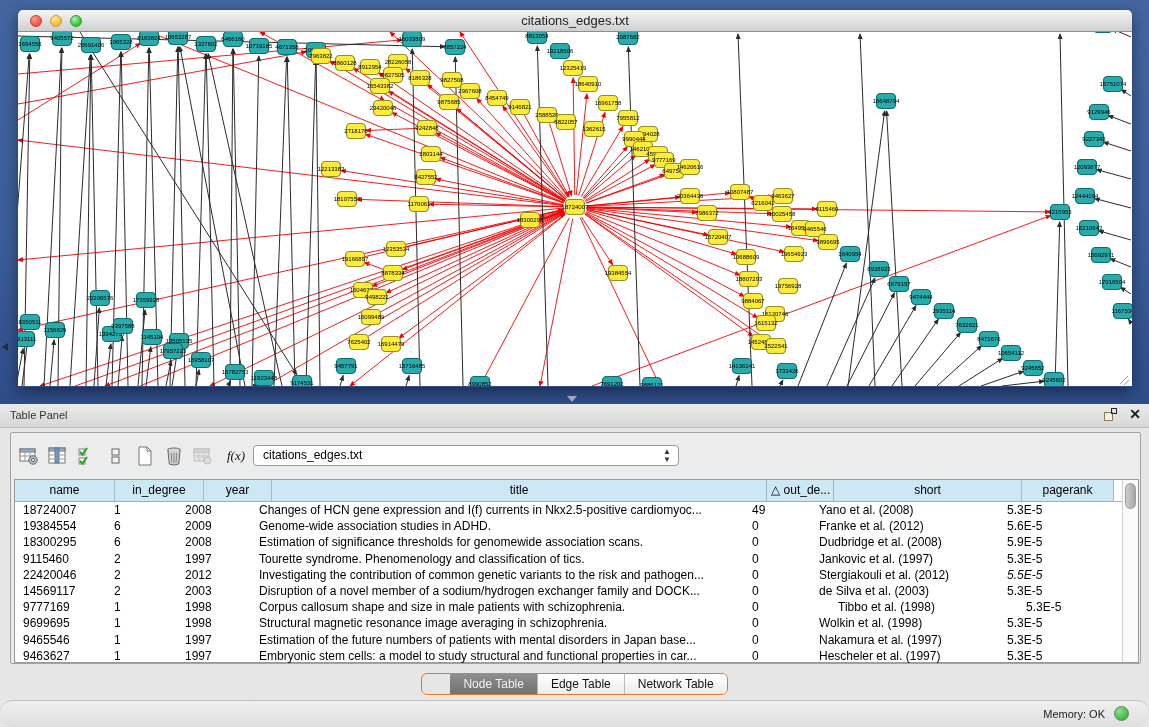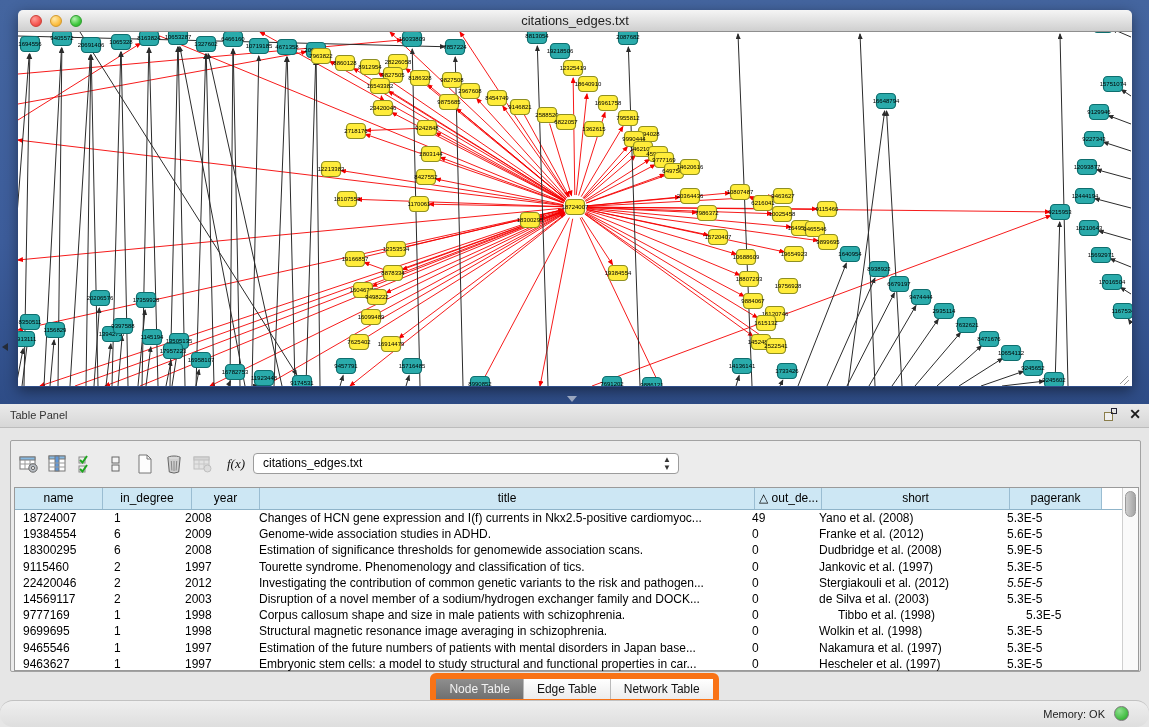--- a/index.html
+++ b/index.html
@@ -25,38 +25,38 @@
 
   .lower { position:absolute; left:0; top:404px; width:1149px; height:323px; background:#e6e6e6; }
   .panel-header { height:24px; background:linear-gradient(180deg,#eaeaea,#d7d7d7); border-bottom:1px solid #bcbcbc; position:relative; }
   .panel-title { position:absolute; left:10px; top:5px; font-size:11px; color:#333; }
   .ph-icons { position:absolute; right:8px; top:4px; display:flex; gap:12px; align-items:center; }
   .float-icon { position:relative; width:13px; height:13px; }
   .float-icon .sq1 { position:absolute; left:0; bottom:0; width:9px; height:9px; border:1px solid #8a7d4a; background:#efefef; }
   .float-icon .sq2 { position:absolute; right:0; top:0; width:6px; height:6px; border:1px solid #223; }
   .close-x { font-size:14px; font-weight:bold; color:#1b1b1b; line-height:13px; }
 
-  .panel-box { position:absolute; left:10px; top:36px; width:1131px; height:232px; background:#ececec; border:1px solid #a2a2a2; border-radius:2px; }
+  .panel-box { position:absolute; left:10px; top:28px; width:1131px; height:232px; background:#ececec; border:1px solid #a2a2a2; border-radius:2px; }
   .toolbar { position:absolute; left:0; top:0; height:46px; width:100%; display:flex; align-items:center; padding-left:7px; }
   .tbtn { width:22px; height:22px; margin-right:7px; display:flex; align-items:center; justify-content:center; }
   .fx { font-family:"Liberation Serif",serif; font-style:italic; font-size:13px; color:#111; margin:0 6px 0 6px; }
   .combo { position:absolute; left:242px; top:12px; width:426px; height:21px; background:#fff; border:1px solid #9c9c9c; border-radius:4px; font-size:12px; line-height:19px; padding-left:9px; color:#000; }
   .combo .arrows { position:absolute; right:7px; top:2px; font-size:8px; color:#333; line-height:8px; text-align:center; }
 
   .tablewrap { position:absolute; left:3px; top:46px; width:1125px; height:184px; background:#fff; border:1px solid #9a9a9a; }
   .thead { display:flex; height:22px; background:#fff; border-bottom:1px solid #8fb4c9; }
   .th { font-size:12px; color:#000; text-align:center; line-height:21px; border-right:1px solid #9abdd2; overflow:hidden; white-space:nowrap; flex:none; background:#cde7f4; }
   .th.left { text-align:left; padding-left:4px; }
   .trow { display:flex; height:16.2px; }
   .td { font-size:12px; color:#000; line-height:16px; overflow:hidden; white-space:nowrap; flex:none; }
   .vscroll { position:absolute; right:0; top:0; width:16px; height:182px; background:#fafafa; border-left:1px solid #cfcfcf; }
   .vthumb { position:absolute; left:2px; top:3px; width:11px; height:26px; border-radius:6px; background:linear-gradient(90deg,#cfcfcf,#a5a5a5); border:1px solid #999; }
 
   .tabbar { position:absolute; left:0; top:269px; width:100%; text-align:center; }
-  .segctl { display:inline-flex; border:6px solid #f97316; border-radius:6px; overflow:hidden; box-shadow:0 1px 0 rgba(255,255,255,.7); }
+  .segctl { display:inline-flex; border:1px solid #f97316; border-radius:6px; overflow:hidden; box-shadow:0 1px 0 rgba(255,255,255,.7);padding-left:28px; }
   .seg { font-size:12px; line-height:20px; padding:0 13px; background:linear-gradient(180deg,#fff,#ececec); color:#111; border-left:1px solid #b9b9b9; }
   .seg:first-child { border-left:none; }
   .seg.sel { background:linear-gradient(180deg,#8e8e8e,#707070); color:#f2f2f2; }
 
   .statusbar { position:absolute; left:0; top:296px; width:100%; height:27px; background:linear-gradient(180deg,#efefef,#dedede); border-top:1px solid #c2c2c2;border-radius:13px; }
   .mem { position:absolute; right:44px; top:7px; font-size:11px; color:#222; }
   .memdot { position:absolute; right:20px; top:5px; width:15px; height:15px; border-radius:50%; background:radial-gradient(circle at 35% 30%,#8ee08e,#43bd43 65%,#2f9a2f); border:1px solid #777; }
 </style>
 </head>
 <body>
@@ -824,21 +824,21 @@
       </span>
       <span class="fx">f(x)</span>
       <div class="combo">
         <span>citations_edges.txt</span>
         <span class="arrows">▲<br>▼</span>
       </div>
     </div>
 
     <div class="tablewrap">
       <div class="thead" id="thead">
-          <div class="th" style="width: 88px;">name</div>
+          <div class="th" style="width: 100px;">name</div>
           <div class="th" style="width: 89px;">in_degree</div>
           <div class="th" style="width: 68px;">year</div>
           <div class="th" style="width: 495px;">title</div>
           <div class="th left" style="width: 67px;">△ out_de...</div>
           <div class="th" style="width: 188px;">short</div>
           <div class="th" style="width: 92px;">pagerank</div>
         </div>
       <div id="tbody">
           <div class="trow">
             <div class="td" style="width: 80px; padding-left: 8px;">18724007</div>

